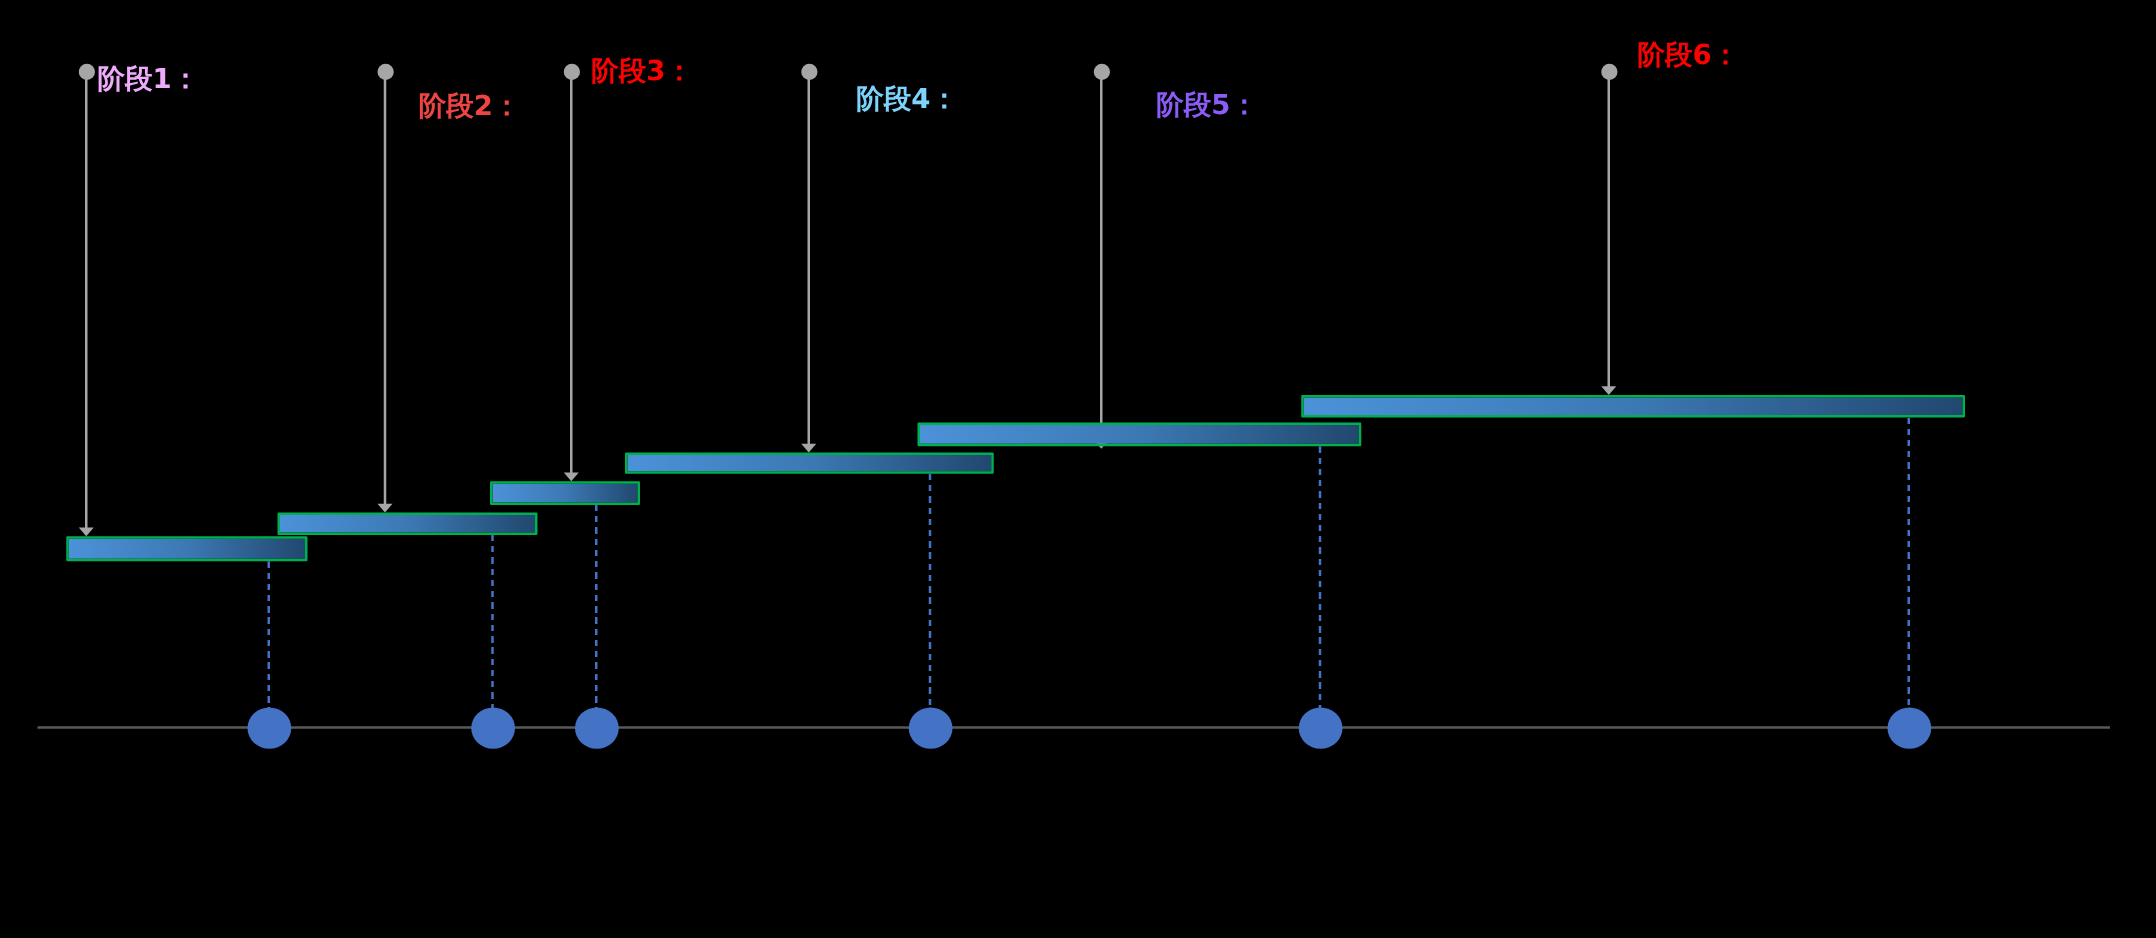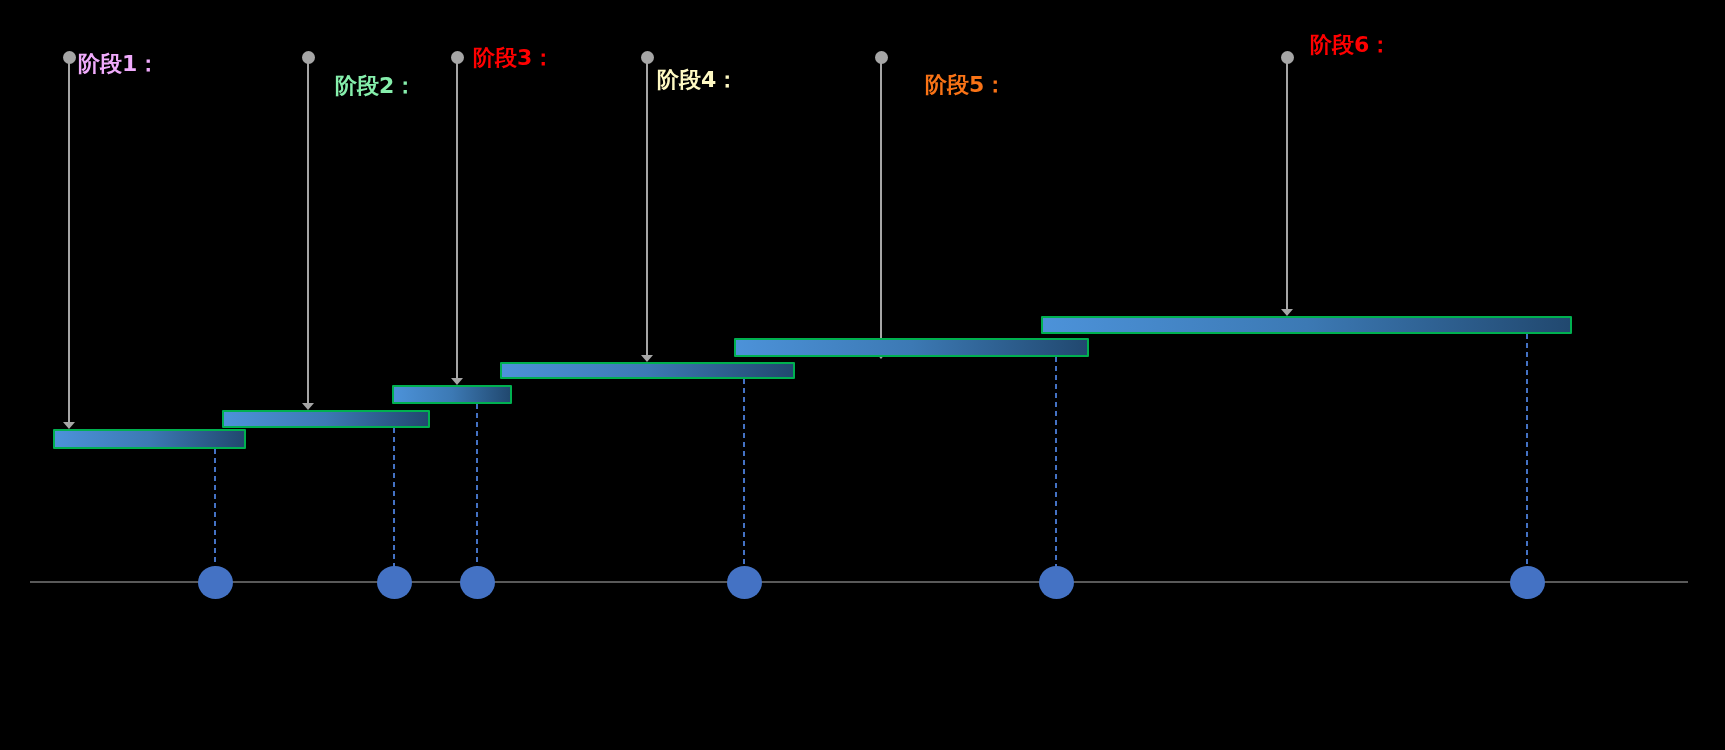--- a/index.html
+++ b/index.html
@@ -72,51 +72,51 @@
     <div class="phase-label" style="left: 78px; top: 53px; color: #f0abfc;">阶段1：</div>
     <div class="phase-bar" style="left: 53px; top: 429px; width: 193px; height: 20px; border-color: rgb(0, 176, 80); background: linear-gradient(90deg, rgb(76, 146, 217) 0%, rgb(60, 121, 180) 50%, rgb(33, 72, 111) 100%);"></div>
     <div class="connector-line" style="left: 214.25px; top: 449px; height: 133px; background: repeating-linear-gradient(rgb(68, 114, 196) 0px, rgb(68, 114, 196) 5px, transparent 5px, transparent 9px);"></div>
     <div class="milestone-circle" style="left: 197.5px; top: 565.5px; background: rgb(68, 114, 196);"></div>
   </div>
 
   <div>
     <div class="top-dot" style="left: 301.5px; top: 50.5px; background: rgb(166, 166, 166);"></div>
     <div class="leader-line" style="left: 307.25px; top: 63px; height: 341px; background: rgb(166, 166, 166);"></div>
     <div class="leader-arrow" style="left: 302px; top: 403px; border-top: 7px solid rgb(166, 166, 166);"></div>
-    <div class="phase-label" style="left: 335px; top: 75px; color: #86efac;">阶段2：</div>
+    <div class="phase-label" style="left: 335px; top: 75px; color: #ef4444;">阶段2：</div>
     <div class="phase-bar" style="left: 222px; top: 410px; width: 208px; height: 18px; border-color: rgb(0, 176, 80); background: linear-gradient(90deg, rgb(76, 146, 217) 0%, rgb(60, 121, 180) 50%, rgb(33, 72, 111) 100%);"></div>
     <div class="connector-line" style="left: 393.25px; top: 428px; height: 154px; background: repeating-linear-gradient(rgb(68, 114, 196) 0px, rgb(68, 114, 196) 5px, transparent 5px, transparent 9px);"></div>
     <div class="milestone-circle" style="left: 376.5px; top: 565.5px; background: rgb(68, 114, 196);"></div>
   </div>
 
   <div>
     <div class="top-dot" style="left: 450.5px; top: 50.5px; background: rgb(166, 166, 166);"></div>
     <div class="leader-line" style="left: 456.25px; top: 63px; height: 316px; background: rgb(166, 166, 166);"></div>
     <div class="leader-arrow" style="left: 451px; top: 378px; border-top: 7px solid rgb(166, 166, 166);"></div>
     <div class="phase-label" style="left: 473px; top: 47px; color: rgb(255, 0, 0);">阶段3：</div>
     <div class="phase-bar" style="left: 392px; top: 385px; width: 120px; height: 19px; border-color: rgb(0, 176, 80); background: linear-gradient(90deg, rgb(76, 146, 217) 0%, rgb(60, 121, 180) 50%, rgb(33, 72, 111) 100%);"></div>
     <div class="connector-line" style="left: 476.25px; top: 404px; height: 178px; background: repeating-linear-gradient(rgb(68, 114, 196) 0px, rgb(68, 114, 196) 5px, transparent 5px, transparent 9px);"></div>
     <div class="milestone-circle" style="left: 459.5px; top: 565.5px; background: rgb(68, 114, 196);"></div>
   </div>
 
   <div>
     <div class="top-dot" style="left: 640.5px; top: 50.5px; background: rgb(166, 166, 166);"></div>
     <div class="leader-line" style="left: 646.25px; top: 63px; height: 293px; background: rgb(166, 166, 166);"></div>
     <div class="leader-arrow" style="left: 641px; top: 355px; border-top: 7px solid rgb(166, 166, 166);"></div>
-    <div class="phase-label" style="left: 657px; top: 69px; color: #fef9c3;">阶段4：</div>
+    <div class="phase-label" style="left: 685px; top: 69px; color: #7dd3fc;">阶段4：</div>
     <div class="phase-bar" style="left: 500px; top: 362px; width: 295px; height: 17px; border-color: rgb(0, 176, 80); background: linear-gradient(90deg, rgb(76, 146, 217) 0%, rgb(60, 121, 180) 50%, rgb(33, 72, 111) 100%);"></div>
     <div class="connector-line" style="left: 743.25px; top: 379px; height: 203px; background: repeating-linear-gradient(rgb(68, 114, 196) 0px, rgb(68, 114, 196) 5px, transparent 5px, transparent 9px);"></div>
     <div class="milestone-circle" style="left: 726.5px; top: 565.5px; background: rgb(68, 114, 196);"></div>
   </div>
 
   <div>
     <div class="top-dot" style="left: 874.5px; top: 50.5px; background: rgb(166, 166, 166);"></div>
     <div class="leader-line" style="left: 880.25px; top: 63px; height: 289px; background: rgb(166, 166, 166);"></div>
     <div class="leader-arrow" style="left: 875px; top: 352px; border-top: 7px solid rgb(166, 166, 166);"></div>
-    <div class="phase-label" style="left: 897px; top: 74px; color: #f97316; padding-left: 28px;">阶段5：</div>
+    <div class="phase-label" style="left: 897px; top: 74px; color: #8b5cf6; padding-left: 28px;">阶段5：</div>
     <div class="phase-bar" style="left: 734px; top: 338px; width: 355px; height: 19px; border-color: rgb(0, 176, 80); background: linear-gradient(90deg, rgb(76, 146, 217) 0%, rgb(60, 121, 180) 50%, rgb(33, 72, 111) 100%);"></div>
     <div class="connector-line" style="left: 1055.25px; top: 357px; height: 225px; background: repeating-linear-gradient(rgb(68, 114, 196) 0px, rgb(68, 114, 196) 5px, transparent 5px, transparent 9px);"></div>
     <div class="milestone-circle" style="left: 1038.5px; top: 565.5px; background: rgb(68, 114, 196);"></div>
   </div>
 
   <div>
     <div class="top-dot" style="left: 1280.5px; top: 50.5px; background: rgb(166, 166, 166);"></div>
     <div class="leader-line" style="left: 1286.25px; top: 63px; height: 247px; background: rgb(166, 166, 166);"></div>
     <div class="leader-arrow" style="left: 1281px; top: 309px; border-top: 7px solid rgb(166, 166, 166);"></div>
     <div class="phase-label" style="left: 1310px; top: 34px; color: rgb(255, 0, 0);">阶段6：</div>

